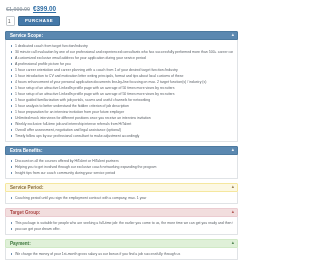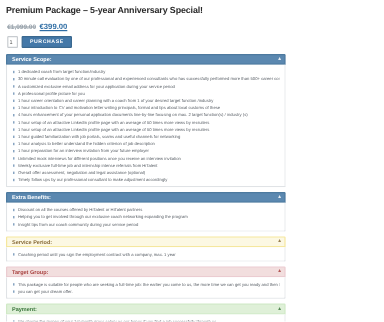--- a/index.html
+++ b/index.html
@@ -125,21 +125,20 @@
     width: 1.6px;
     height: 1.6px;
     background: #6c8fb3;
   }
 </style>
 </head>
 <body>
 
 <div class="page">
 
-  <h1 class="product-title">Premium Package – 5-year Anniversary Special!</h1>
 
   <div class="price-row">
     <span class="price-old">€1,099.00</span>
     <span class="price-new">€399.00</span>
   </div>
 
   <div class="purchase-row">
     <input class="qty-input" type="text" value="1" style="">
     <button class="purchase-btn">PURCHASE</button>
   </div>

